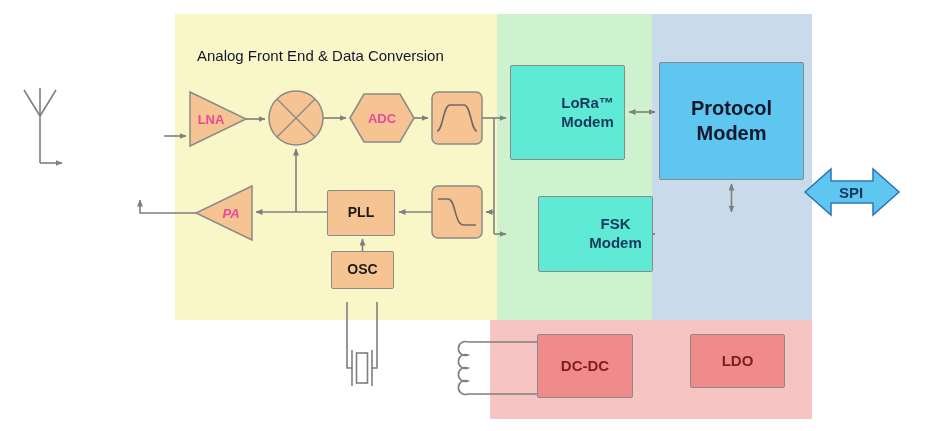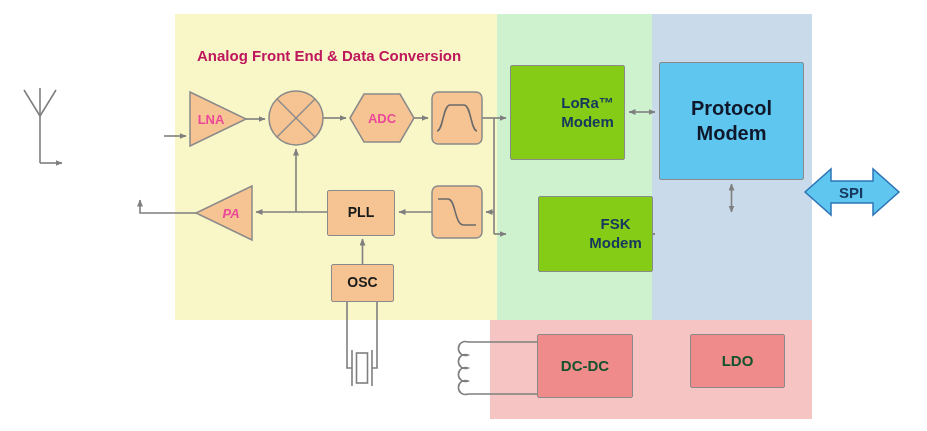--- a/index.html
+++ b/index.html
@@ -8,25 +8,25 @@
   .region{position:absolute;}
   .region-afe{left:175px;top:14px;width:322px;height:306px;background:#F9F7C8;}
   .region-modems{left:497px;top:14px;width:155px;height:306px;background:#CEF2CE;}
   .region-digital{left:652px;top:14px;width:160px;height:306px;background:#C9DBEA;}
   .region-power{left:490px;top:320px;width:322px;height:99px;background:#F6C5C3;}
   #lines{position:absolute;left:0;top:0;width:927px;height:431px;pointer-events:none;}
   .block{position:absolute;box-sizing:border-box;border:1.5px solid #8a8a8a;border-radius:2px;
          display:flex;flex-direction:column;align-items:center;justify-content:center;
          font-weight:bold;text-align:center;line-height:1.25;}
   .orange{background:#F6C493;color:#1a1a1a;font-size:14px;}
-  .green {background:#84cc16;color:#17375E;font-size:15px;padding-left:40px;}
+  .green {background:#5eead4;color:#17375E;font-size:15px;padding-left:40px;}
   .blue  {background:#5FC6EF;color:#0f172a;font-size:20px;align-items:center;}
-  .red   {background:#EF8B8B;color:#14532d;font-size:15px;}
+  .red   {background:#EF8B8B;color:#7f1d1d;font-size:15px;}
   .shape-label{position:absolute;font-weight:bold;font-size:13px;color:#ec4899;text-align:center;}
-  .afe-title{position:absolute;left:197px;top:47px;font-weight:bold;font-size:15px;color:#be185d;white-space:nowrap;}
+  .afe-title{position:absolute;left:197px;top:47px;font-weight:normal;font-size:15px;color:#0f172a;white-space:nowrap;}
   .spi-label{position:absolute;left:832px;top:184px;width:38px;text-align:center;font-weight:bold;font-size:15px;color:#17375E;}
 </style>
 </head>
 <body>
 
 <div id="stage">
 
   <div class="region region-afe"></div>
   <div class="region region-modems"></div>
   <div class="region region-digital"></div>
@@ -115,21 +115,21 @@
     </g>
   </svg>
 
   <div class="afe-title">Analog Front End &amp; Data Conversion</div>
 
 
   <div class="block orange" style="left:327px;top:190px;width:68px;height:46px;">
     <span>PLL</span>
   </div>
 
-  <div class="block orange" style="left:331px;top:264px;width:63px;height:38px;">
+  <div class="block orange" style="left:331px;top:251px;width:63px;height:38px;">
     <span>OSC</span>
   </div>
 
   <div class="block green" style="left:510px;top:65px;width:115px;height:95px;">
     <span>LoRa™</span>
     <span>Modem</span>
   </div>
 
   <div class="block green" style="left:538px;top:196px;width:115px;height:76px;">
     <span>FSK</span>

